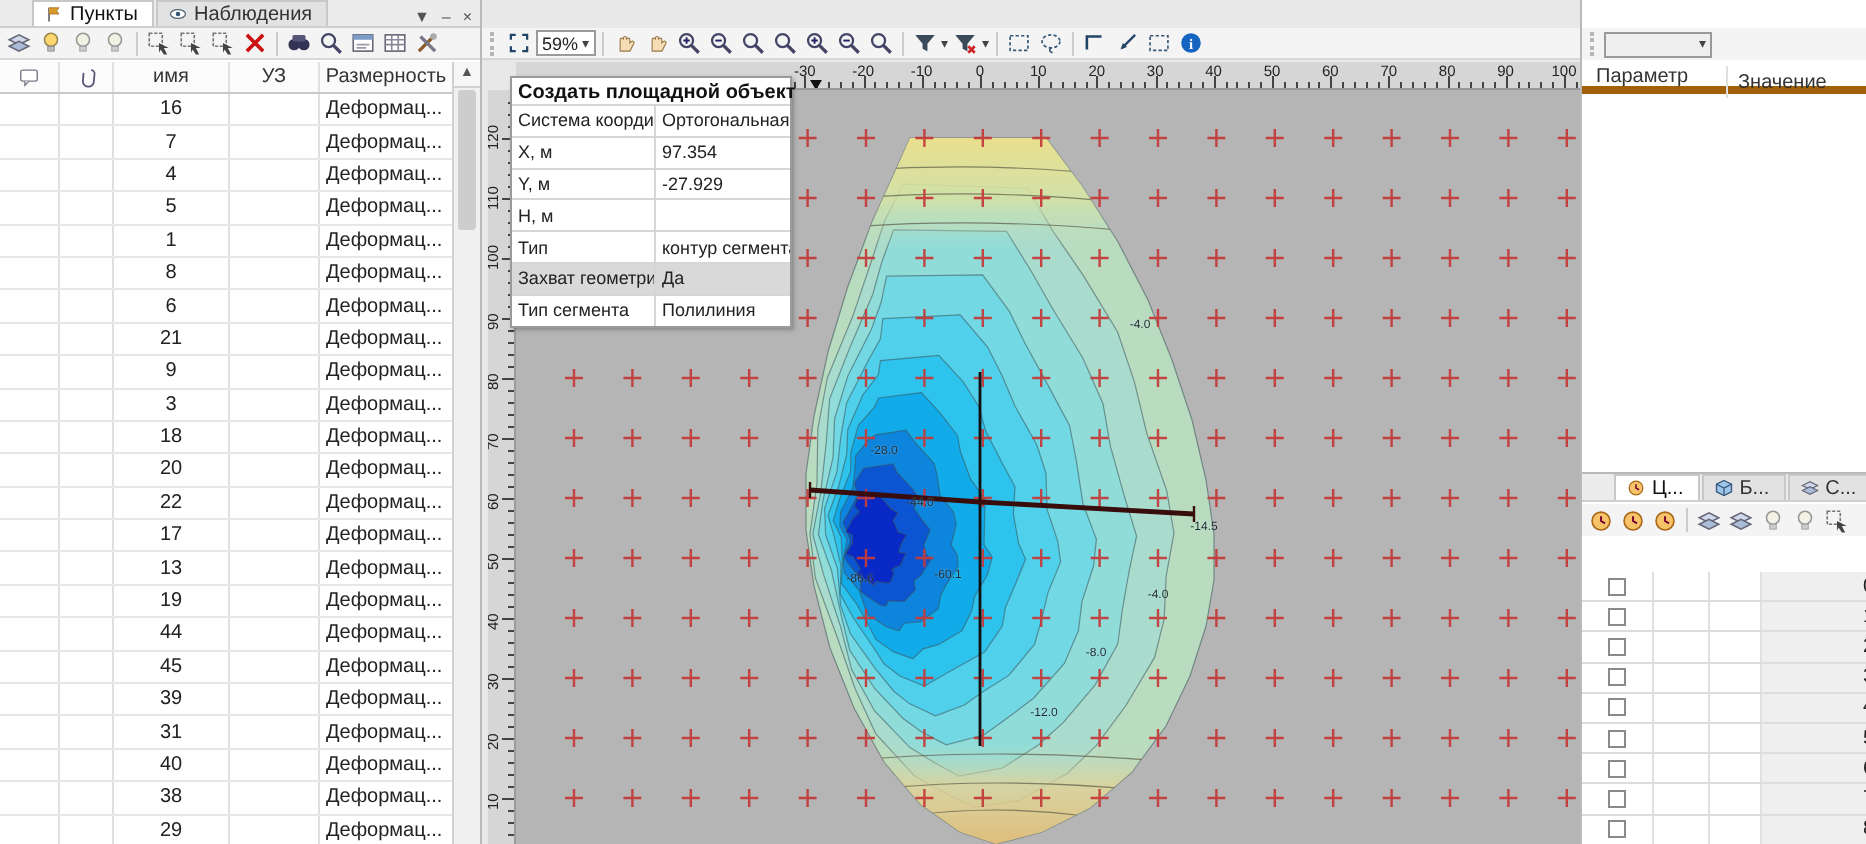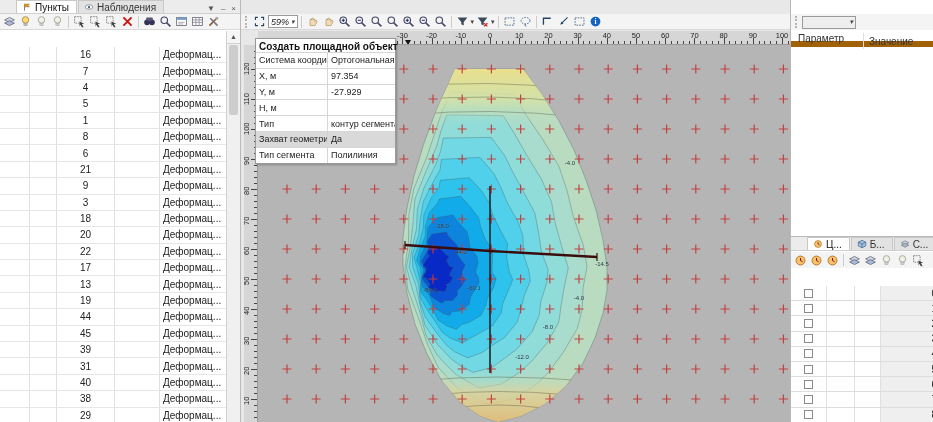--- a/index.html
+++ b/index.html
@@ -10,21 +10,21 @@
   .tab{display:flex;align-items:center;gap:3px;padding:1px 7px 1px 5px;height:13px;background:#e2e2e2;border:1px solid #c8c8c8;border-bottom:none;margin-right:1px;color:#333;white-space:nowrap;cursor:default;}
   .tab.active{background:#fff;color:#111;margin-left:16px;}
   .winctl{margin-left:auto;display:flex;gap:6px;padding-right:4px;color:#555;font-size:8px;align-items:center;}
   .winctl span{cursor:default;}
   
   .toolbar{position:absolute;left:0;right:0;top:14px;height:16px;background:#f4f4f4;border-bottom:1px solid #d8d8d8;display:flex;align-items:center;gap:1px;padding-left:2px;}
   .grip{width:4px;height:12px;border-left:2px dotted #b5b5b5;margin:0 2px;}
   .ti{width:15px;height:14px;display:inline-flex;align-items:center;justify-content:center;flex:0 0 auto;}
   .ti svg{width:13px;height:13px;}
   .sep{width:1px;height:12px;background:#cccccc;margin:0 2px;flex:0 0 auto;}
-  .combo{height:13px;background:#fff;border:1px solid #9a9a9a;display:inline-flex;align-items:center;font-size:9px;padding:0 2px;gap:2px;font-style:italic;}
+  .combo{height:13px;background:#fff;border:1px solid #9a9a9a;display:inline-flex;align-items:center;font-size:9px;padding:0 2px;gap:2px;}
   .combo .car{font-size:7px;color:#444;}
   
   #left{left:0;width:241px;background:#fff;border-right:1px solid #b9b9b9;}
   .lt-head{position:absolute;top:31px;left:0;width:227px;height:16px;border-bottom:1px solid #c9c9c9;background:#fbfbfb;font-size:10px;color:#333;}
   .lt-head .hc,.lrow .hc{position:absolute;top:0;height:100%;border-right:1px solid #e0e0e0;display:flex;align-items:center;justify-content:center;overflow:hidden;}
   .c1{left:0;width:30px;} .c2{left:30px;width:27px;} .c3{left:57px;width:58px;} .c4{left:115px;width:45px;} .c5{left:160px;width:67px;}
   #left-rows{position:absolute;top:47px;left:0;width:227px;bottom:0;overflow:hidden;}
   .lrow{position:relative;height:16.4px;border-bottom:1px solid #e6e6e6;background:#fff;font-size:10px;}
   .lrow .c5{justify-content:flex-start;padding-left:3px;color:#222;}
   .vsb{position:absolute;top:31px;right:0;width:14px;bottom:0;background:#f0f0f0;border-left:1px solid #d0d0d0;}
@@ -46,21 +46,21 @@
   #dlg{position:absolute;left:14px;top:38px;width:141px;background:#fff;border:1px solid #9a9a9a;box-shadow:1px 1px 2px rgba(0,0,0,.25);z-index:5;}
   #dlg .t{font-weight:bold;font-size:10px;padding:2px 3px 0 3px;color:#111;white-space:nowrap;}
   #dlg .s{font-size:9.5px;padding:0 3px 2px 3px;color:#222;}
   .drow{display:grid;grid-template-columns:72px 1fr;border-top:1px solid #d6d6d6;height:15.8px;font-size:9px;align-items:center;}
   .drow span{padding:0 3px;overflow:hidden;white-space:nowrap;}
   .drow span:first-child{border-right:1px solid #d6d6d6;height:100%;display:flex;align-items:center;color:#222;}
   .drow.hl{background:#d9d9d9;}
   
   #right{left:790px;width:143px;background:#fff;border-left:1px solid #b9b9b9;}
   #right .toolbar{border-bottom:none;background:#f4f4f4;}
-  .pt-head{position:absolute;top:31px;left:0;right:0;height:16px;border-bottom:6px solid #a16207;font-size:10px;color:#333;background:#fff;}
+  .pt-head{position:absolute;top:31px;left:0;right:0;height:16px;border-bottom:4px solid #a16207;font-size:10px;color:#333;background:#fff;}
   .pt-head span{position:absolute;top:2px;}
   .pth1{left:7px;} .pth2{left:72px;border-left:1px solid #e0e0e0;padding-left:5px;top:0;height:16px;display:flex;align-items:center;}
   #rb{position:absolute;left:0;right:0;top:236px;bottom:0;border-top:1px solid #b9b9b9;background:#fff;}
   #rb .tabbar{top:0;}
   #rb .toolbar{top:15px;}
   .rb-head{position:absolute;top:32px;left:0;right:0;height:17px;border-bottom:1px solid #c9c9c9;background:#fbfbfb;}
   .rb-head .rc,.rbrow .rc{position:absolute;top:0;height:100%;border-right:1px solid #e0e0e0;display:flex;align-items:center;justify-content:center;}
   .r1{left:0;width:36px;} .r2{left:36px;width:28px;} .r3{left:64px;width:26px;} .r4{left:90px;width:53px;border-right:none!important;}
   #rb-rows{position:absolute;top:49px;left:0;right:0;bottom:0;overflow:hidden;}
   .rbrow{position:relative;height:15.2px;border-bottom:1px solid #ddd;font-size:10px;}
@@ -285,20 +285,35 @@
     <span class="ti">
         <svg>
           <use href="#sy-grid"></use>
         </svg>
       </span>
     <span class="ti">
         <svg>
           <use href="#sy-tools"></use>
         </svg>
       </span>
+  </div>
+  <div class="lt-head">
+    <span class="hc c1">
+        <svg width="11" height="11">
+          <use href="#sy-bubble"></use>
+        </svg>
+      </span>
+    <span class="hc c2">
+        <svg width="11" height="11">
+          <use href="#sy-clip"></use>
+        </svg>
+      </span>
+    <span class="hc c3">имя</span>
+    <span class="hc c4">УЗ</span>
+    <span class="hc c5">Размерность</span>
   </div>
   <div id="left-rows">
       <div class="lrow">
         <span class="hc c1"></span>
         <span class="hc c2"></span>
         <span class="hc c3">16</span>
         <span class="hc c4"></span>
         <span class="hc c5">Деформац...</span>
       </div>
       <div class="lrow">

